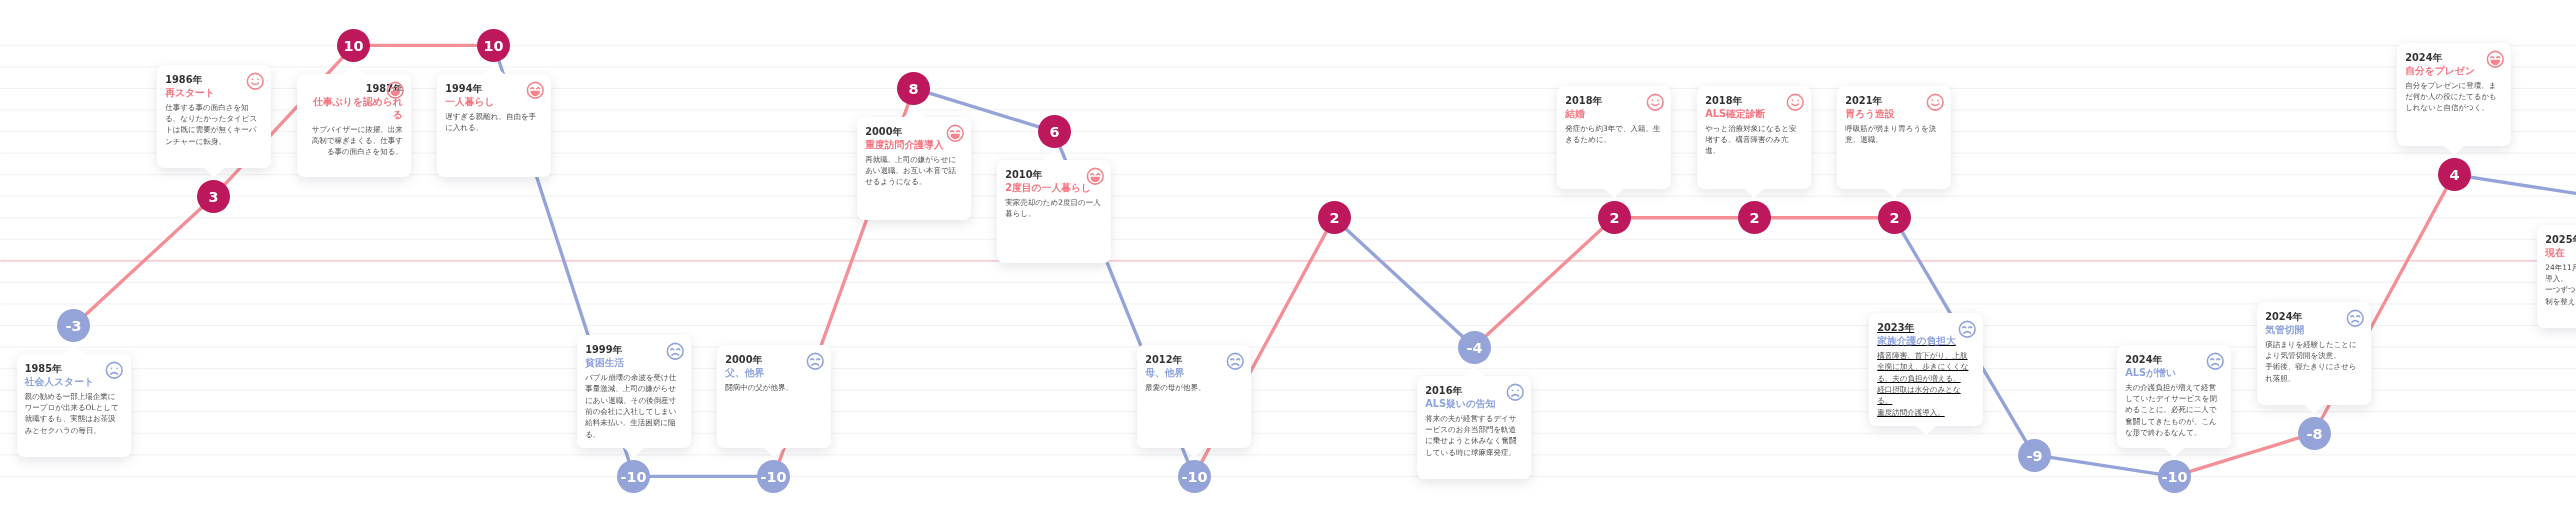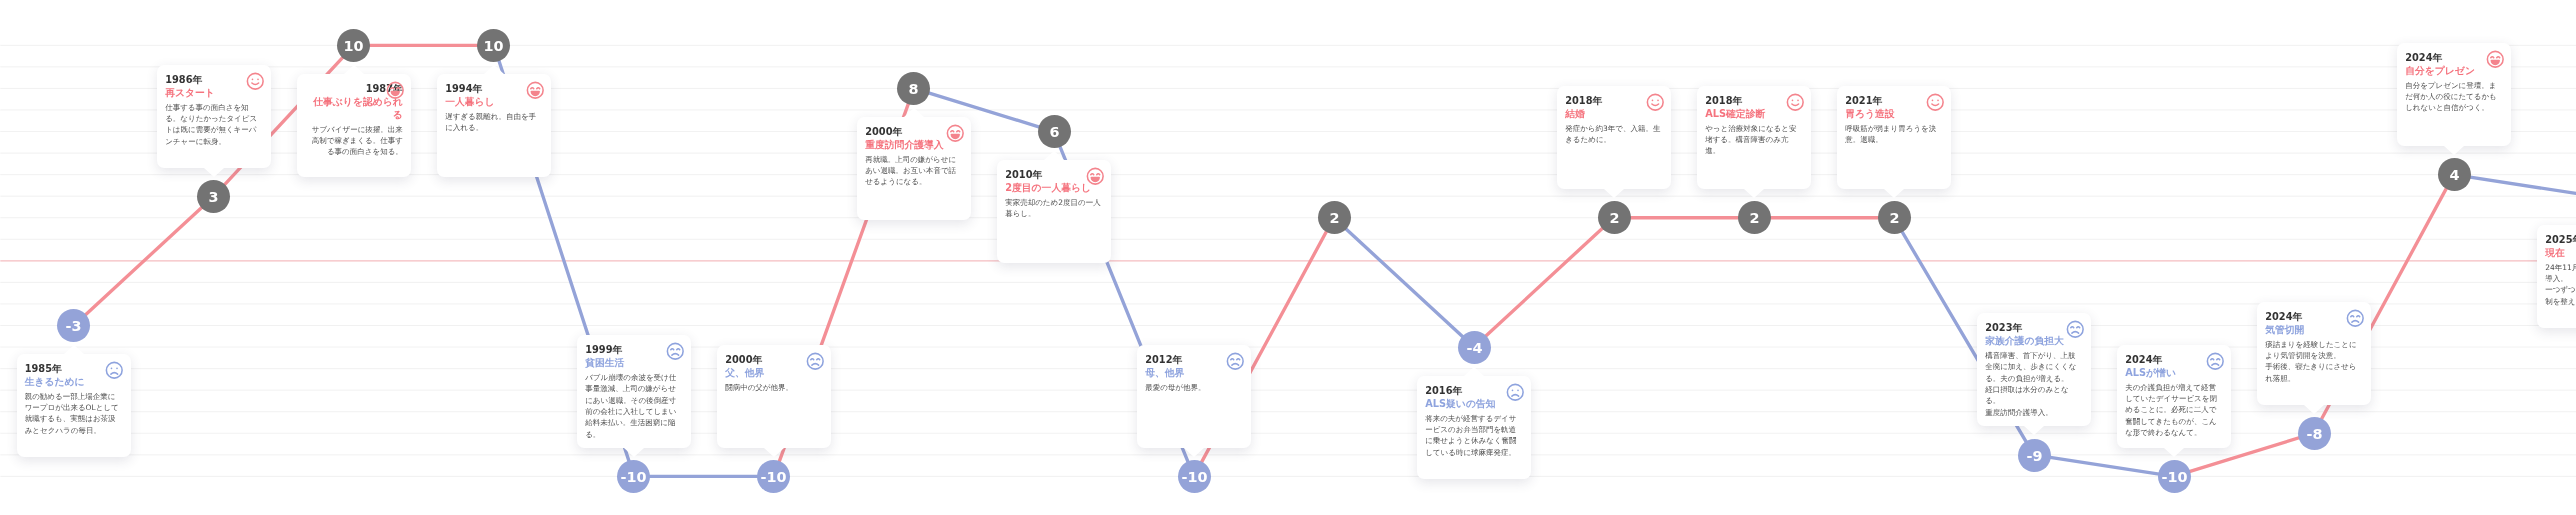--- a/index.html
+++ b/index.html
@@ -26,21 +26,21 @@
   .card.neg .title{color:#8ea3de;}
   .desc{font-size:7.5px;line-height:11.3px;color:#4d4d4d;white-space:pre-line;}
   .icon{position:absolute;top:6.7px;right:6.7px;width:18.5px;height:18.5px;}
   .card.pos .icon{color:#f4848d;}
   .card.neg .icon{color:#8ea3de;}
   .pointc{
     position:absolute;width:33px;height:33px;border-radius:50%;
     display:flex;align-items:center;justify-content:center;
     color:#fff;font-size:14.4px;font-weight:bold;z-index:3;
   }
-  .pointc.pos{background:#737373;}
+  .pointc.pos{background:#be185d;}
   .pointc.neg{background:#94a3d8;}
 </style>
 </head>
 <body>
 
 <div class="chart">
     <svg width="2675" height="515" class="gridlines" viewBox="0 0 5193 1000">
       <line x1="0" x2="5193" y1="925" y2="925" stroke="#ededed" stroke-width="1.5"></line>
       <line x1="0" x2="5193" y1="883.1500000000001" y2="883.1500000000001" stroke="#ededed" stroke-width="1.5"></line>
       <line x1="0" x2="5193" y1="841.3" y2="841.3" stroke="#ededed" stroke-width="1.5"></line>
@@ -76,21 +76,21 @@
       <line x1="3133.1299999999997" y1="422.8" x2="3404.96" y2="422.8" stroke="#f48f96" stroke-width="6.5" stroke-linecap="round"></line>
       <line x1="3404.96" y1="422.8" x2="3676.79" y2="422.8" stroke="#f48f96" stroke-width="6.5" stroke-linecap="round"></line>
       <line x1="3676.79" y1="422.8" x2="3948.62" y2="883.1500000000001" stroke="#94a3d8" stroke-width="6.5" stroke-linecap="round"></line>
       <line x1="3948.62" y1="883.1500000000001" x2="4220.45" y2="925" stroke="#94a3d8" stroke-width="6.5" stroke-linecap="round"></line>
       <line x1="4220.45" y1="925" x2="4492.28" y2="841.3" stroke="#f48f96" stroke-width="6.5" stroke-linecap="round"></line>
       <line x1="4492.28" y1="841.3" x2="4764.11" y2="339.1" stroke="#f48f96" stroke-width="6.5" stroke-linecap="round"></line>
       <line x1="4764.11" y1="339.1" x2="5035.94" y2="380.95" stroke="#94a3d8" stroke-width="6.5" stroke-linecap="round"></line>
     </svg>
     <div class="card neg below" style="left: 16.5px; top: 354px;">
       <div class="year">1985年</div>
-      <div class="title">生きるために</div>
+      <div class="title">社会人スタート</div>
       <div class="desc">親の勧める一部上場企業にワープロが出来るOLとして就職するも、実態はお茶汲みとセクハラの毎日。</div>
       <span class="icon"><svg viewBox="0 0 36 36" width="18.5" height="18.5" fill="none" stroke="currentColor" stroke-width="3" stroke-linecap="round">
           <circle cx="18" cy="18" r="15.3"></circle>
           <circle cx="12.6" cy="14.4" r="1.6" fill="currentColor" stroke="none"></circle>
           <circle cx="23.4" cy="14.4" r="1.6" fill="currentColor" stroke="none"></circle>
           <path d="M11.5,25.6 Q18,19.6 24.5,25.6"></path>
         </svg></span>
       <div class="tail"></div>
     </div>
     <div class="pointc neg" style="left: 57px; top: 309px;">-3</div>
@@ -244,21 +244,21 @@
       <div class="desc">呼吸筋が弱まり胃ろうを決意。退職。</div>
       <span class="icon"><svg viewBox="0 0 36 36" width="18.5" height="18.5" fill="none" stroke="currentColor" stroke-width="3" stroke-linecap="round">
           <circle cx="18" cy="18" r="15.3"></circle>
           <circle cx="12.6" cy="14.4" r="1.6" fill="currentColor" stroke="none"></circle>
           <circle cx="23.4" cy="14.4" r="1.6" fill="currentColor" stroke="none"></circle>
           <path d="M11.5,21.3 Q18,27.4 24.5,21.3"></path>
         </svg></span>
       <div class="tail"></div>
     </div>
     <div class="pointc pos" style="left: 1878px; top: 201px;">2</div>
-    <div class="card neg above" style="left: 1977px; bottom: 89px;">
+    <div class="card neg above" style="left: 1869px; bottom: 89px; text-decoration: underline;">
       <div class="year">2023年</div>
       <div class="title">家族介護の負担大</div>
       <div class="desc">構音障害、首下がり、上肢全廃に加え、歩きにくくなる。夫の負担が増える。
 経口摂取は水分のみとなる。
 重度訪問介護導入。</div>
       <span class="icon"><svg viewBox="0 0 36 36" width="18.5" height="18.5" fill="none" stroke="currentColor" stroke-width="3" stroke-linecap="round">
           <circle cx="18" cy="18" r="15.3"></circle>
           <path d="M9.3,15 Q12.2,11.4 15.1,15"></path>
           <path d="M20.9,15 Q23.8,11.4 26.7,15"></path>
           <path d="M11.5,25.6 Q18,19.6 24.5,25.6"></path>

